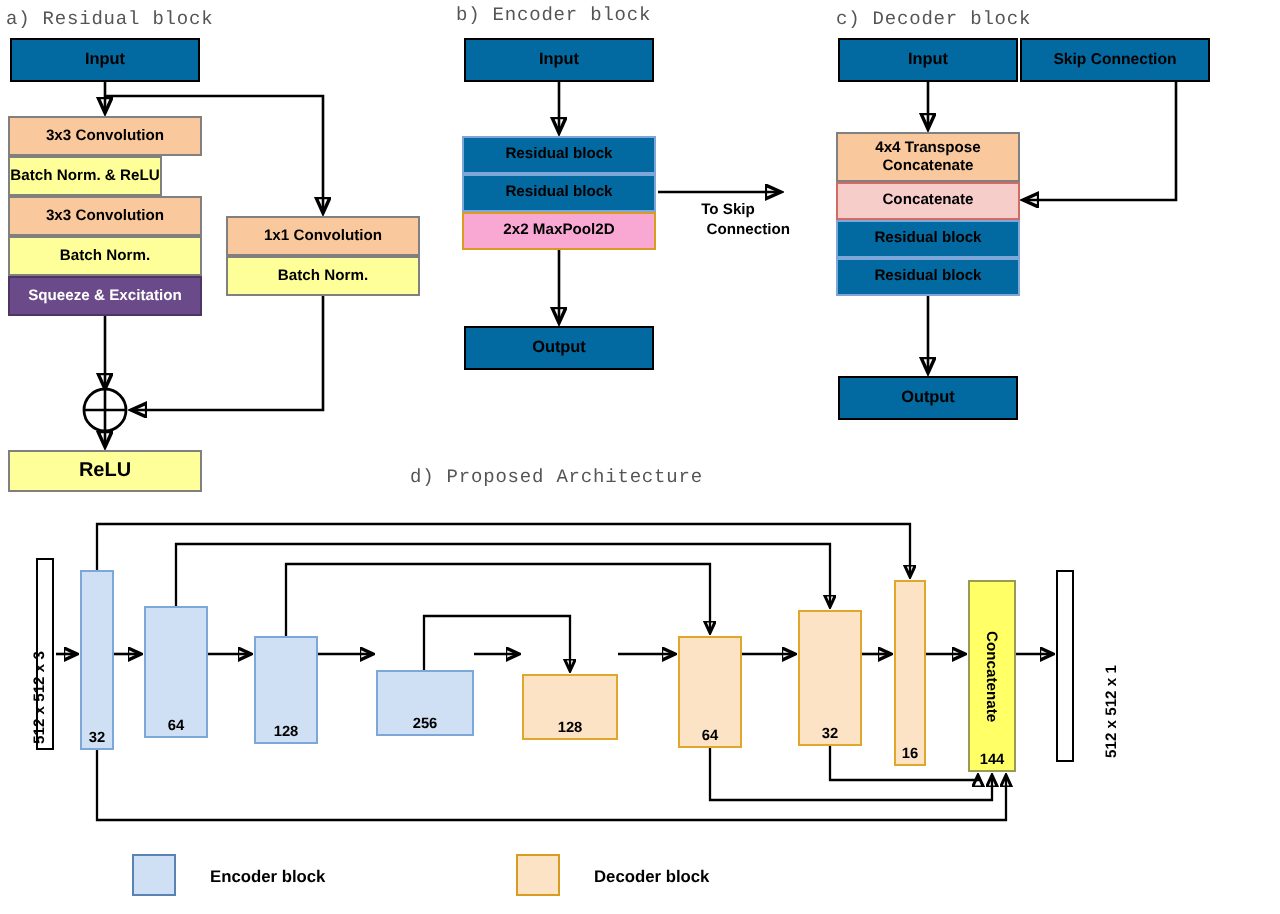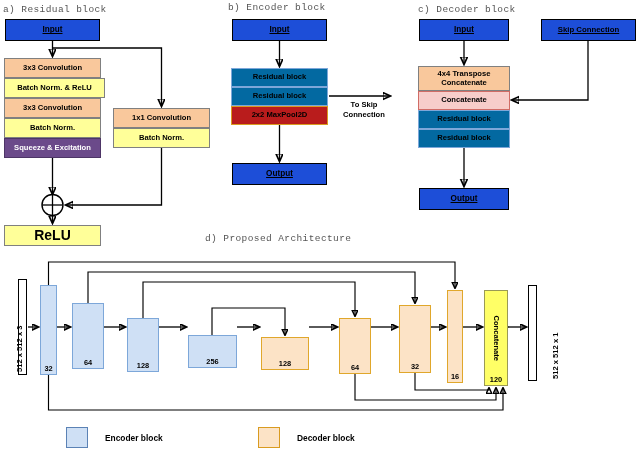--- a/index.html
+++ b/index.html
@@ -8,27 +8,27 @@
   .canvas{position:absolute;left:0;top:0;width:640px;height:457px;}
 
   
   .caption{position:absolute;font-family:"Liberation Mono",monospace;
            font-size:9.5px;color:#555;letter-spacing:.4px;white-space:nowrap;}
 
   
   .box{position:absolute;box-sizing:border-box;display:flex;align-items:center;
        justify-content:center;text-align:center;font-size:7.6px;font-weight:bold;
        color:#000;line-height:1.12;}
-  .io{background:#1d4ed8;border:1.6px solid #000;font-size:8.2px;text-decoration:underline;}
+  .io{background:#0369a1;border:1.6px solid #000;font-size:8.2px;}
   .orange{background:#f9c89c;border:1px solid #808080;}
   .yellow{background:#ffff99;border:1px solid #808080;}
   .purple{background:#6b4a8a;border:1px solid #4d3566;color:#fff;}
   .blue{background:#0369a1;border:1px solid #7da7d9;}
   .pink{background:#f7cdca;border:1px solid #d06c66;}
-  .gold{background:#b91c1c;border:1px solid #d99b20;}
+  .gold{background:#f9a8d4;border:1px solid #d99b20;}
 
   
   .lbl{position:absolute;font-size:7.6px;font-weight:bold;color:#000;
        text-align:center;line-height:1.2;}
   .vlbl{position:absolute;font-size:8px;font-weight:bold;color:#000;
         white-space:nowrap;transform-origin:0 0;}
 
   
   .ablk{position:absolute;box-sizing:border-box;}
   .ablk.enc{background:#cfe0f5;border:1px solid #7da7d9;}
@@ -57,40 +57,40 @@
 <div class="canvas">
 
   <div class="caption" style="left:3px;top:4px;">a) Residual block</div>
   <div class="caption" style="left:228px;top:2px;">b) Encoder block</div>
   <div class="caption" style="left:418px;top:4px;">c) Decoder block</div>
   <div class="caption" style="left:205px;top:233px;">d) Proposed Architecture</div>
 
   <div class="box io" style="left:5px;top:19px;width:95px;height:22px;">Input</div>
 
   <div class="box orange" style="left:4px;top:58px;width:97px;height:20px;">3x3 Convolution</div>
-  <div class="box yellow" style="left:4px;top:78px;width:101px;height:20px;">Batch Norm. &amp; ReLU</div>
+  <div class="box yellow" style="left:4px;top:78px;width:77px;height:20px;">Batch Norm. &amp; ReLU</div>
   <div class="box orange" style="left:4px;top:98px;width:97px;height:20px;">3x3 Convolution</div>
   <div class="box yellow" style="left:4px;top:118px;width:97px;height:20px;">Batch Norm.</div>
   <div class="box purple" style="left:4px;top:138px;width:97px;height:20px;">Squeeze &amp; Excitation</div>
 
   <div class="box orange" style="left:113px;top:108px;width:97px;height:20px;">1x1 Convolution</div>
   <div class="box yellow" style="left:113px;top:128px;width:97px;height:20px;">Batch Norm.</div>
 
-  <div class="box yellow" style="left:4px;top:225px;width:97px;height:21px;font-size:14px;">ReLU</div>
+  <div class="box yellow" style="left:4px;top:225px;width:97px;height:21px;font-size:10px;">ReLU</div>
 
   <div class="box io" style="left:232px;top:19px;width:95px;height:22px;">Input</div>
   <div class="box blue" style="left:231px;top:68px;width:97px;height:19px;">Residual block</div>
   <div class="box blue" style="left:231px;top:87px;width:97px;height:19px;">Residual block</div>
   <div class="box gold" style="left:231px;top:106px;width:97px;height:19px;">2x2 MaxPool2D</div>
   <div class="lbl" style="left:336px;top:100px;width:56px;">To Skip</div>
-  <div class="lbl" style="left:333px;top:110px;width:62px;">Connection</div>
+  <div class="lbl" style="left:333px;top:110px;width:62px;text-align:right;">Connection</div>
   <div class="box io" style="left:232px;top:163px;width:95px;height:22px;">Output</div>
 
   <div class="box io" style="left:419px;top:19px;width:90px;height:22px;">Input</div>
-  <div class="box io" style="left:541px;top:19px;width:95px;height:22px;font-size:7.8px;">Skip Connection</div>
+  <div class="box io" style="left:510px;top:19px;width:95px;height:22px;font-size:7.8px;">Skip Connection</div>
 
   <div class="box orange" style="left:418px;top:66px;width:92px;height:25px;flex-direction:column;">
     <span>4x4 Transpose</span>
     <span>Concatenate</span>
   </div>
   <div class="box pink" style="left:418px;top:91px;width:92px;height:19px;">Concatenate</div>
   <div class="box blue" style="left:418px;top:110px;width:92px;height:19px;">Residual block</div>
   <div class="box blue" style="left:418px;top:129px;width:92px;height:19px;">Residual block</div>
   <div class="box io" style="left:419px;top:188px;width:90px;height:22px;">Output</div>
 
@@ -117,21 +117,21 @@
     <span class="num">64</span>
   </div>
   <div class="ablk dec" style="left:399px;top:305px;width:32px;height:68px;">
     <span class="num">32</span>
   </div>
   <div class="ablk dec" style="left:447px;top:290px;width:16px;height:93px;">
     <span class="num">16</span>
   </div>
 
   <div class="ablk cat" style="left:484px;top:290px;width:24px;height:96px;">
-    <span class="num">120</span>
+    <span class="num">144</span>
   </div>
   <div class="catlabel" style="left:474px;top:333px;width:44px;text-align:center;transform:rotate(90deg);">Concatenate</div>
 
   <div class="ablk iobar" style="left:528px;top:285px;width:9px;height:96px;"></div>
   <div class="vlbl" style="left:551px;top:379px;transform:rotate(-90deg);font-size:7.6px;">512 x 512 x 1</div>
 
   <div class="legsw e" style="left:66px;top:427px;"></div>
   <div class="legtxt" style="left:105px;top:433px;">Encoder block</div>
   <div class="legsw d" style="left:258px;top:427px;"></div>
   <div class="legtxt" style="left:297px;top:433px;">Decoder block</div>

